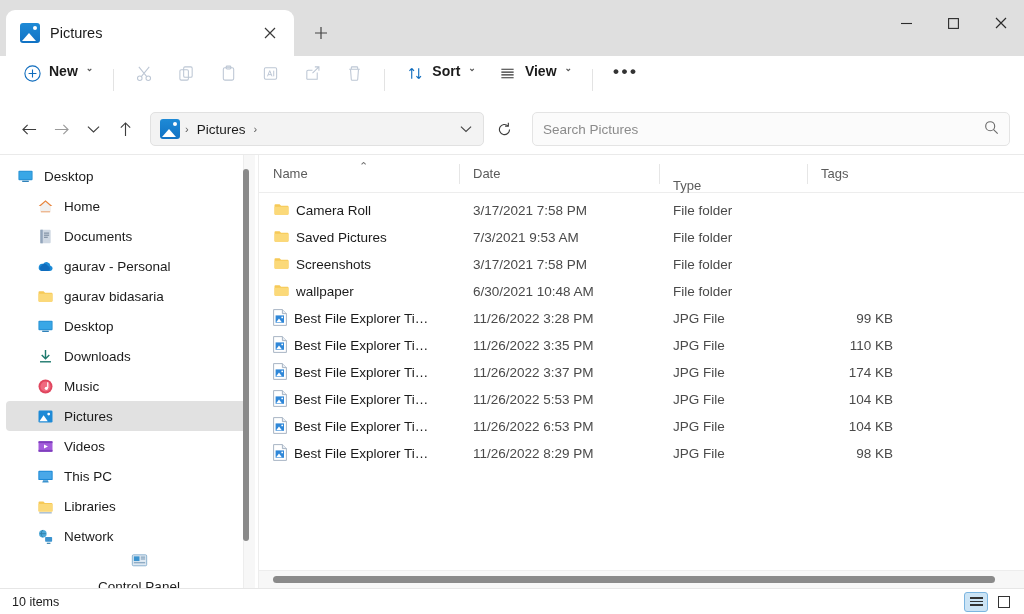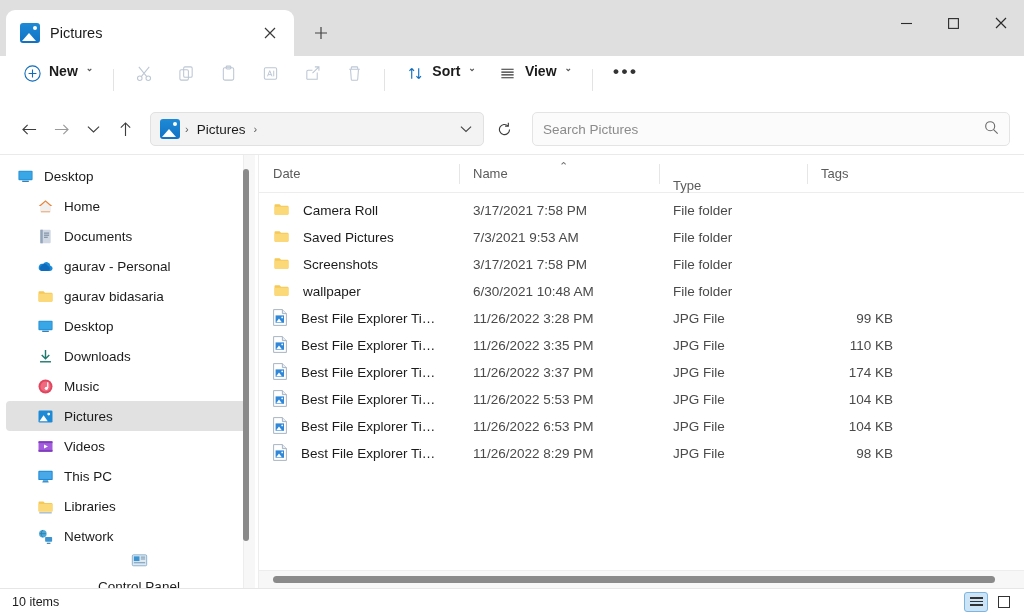--- a/index.html
+++ b/index.html
@@ -112,21 +112,21 @@
   .col-name { width: 200px; flex: 0 0 200px; }
   .col-date { width: 200px; flex: 0 0 200px; }
   .col-type { width: 148px; flex: 0 0 148px; align-items: flex-end; }
   .col-size { width: 100px; flex: 0 0 100px; }
   .col-tags { flex: 1; }
   .sortmark { position: absolute; left: 100px; top: 5px; font-size: 11px; color: #6f6f6f; }
 
   .filelist { flex: 1; overflow: hidden; padding-top: 4px; }
   .row { height: 27px; display: flex; align-items: center; font-size: 13.5px; color: #1b1b1b; }
   .cell { display: flex; align-items: center; }
-  .c-name { width: 200px; flex: 0 0 200px; padding-left: 14px; gap: 13px;
+  .c-name { width: 200px; flex: 0 0 200px; padding-left: 14px; gap: 6px;
             white-space: nowrap; overflow: hidden; }
   .c-date { width: 200px; flex: 0 0 200px; padding-left: 14px; color: #4a4a4a; }
   .c-type { width: 148px; flex: 0 0 148px; padding-left: 14px; color: #4a4a4a; }
   .c-size { width: 100px; flex: 0 0 100px; padding-right: 14px; color: #4a4a4a;
             justify-content: flex-end; }
   .c-tags { flex: 1; }
 
   .hscroll-wrap { height: 18px; flex: 0 0 18px; background: #f7f7f7;
             border-top: 1px solid #ededed; display: flex; align-items: center; padding: 0 14px; }
   .hscroll { height: 7px; background: #8a8a8a; border-radius: 4px; width: 98%; }
@@ -471,26 +471,26 @@
             <span>Control Panel</span>
           </div>
         </div>
       <div class="sb-track">
         <div class="sb-scroll"></div>
       </div>
     </div>
 
     <div class="content">
       <div class="colhead">
-        <div class="col col-date">
-          <span>Date</span>
-        </div>
         <div class="col col-name">
           <span>Name</span>
           <span class="sortmark">⌃</span>
+        </div>
+        <div class="col col-date">
+          <span>Date</span>
         </div>
         <div class="col col-type">
           <span>Type</span>
         </div>
         <div class="col col-tags">
           <span>Tags</span>
         </div>
       </div>
 
       <div class="filelist" id="file-rows">

